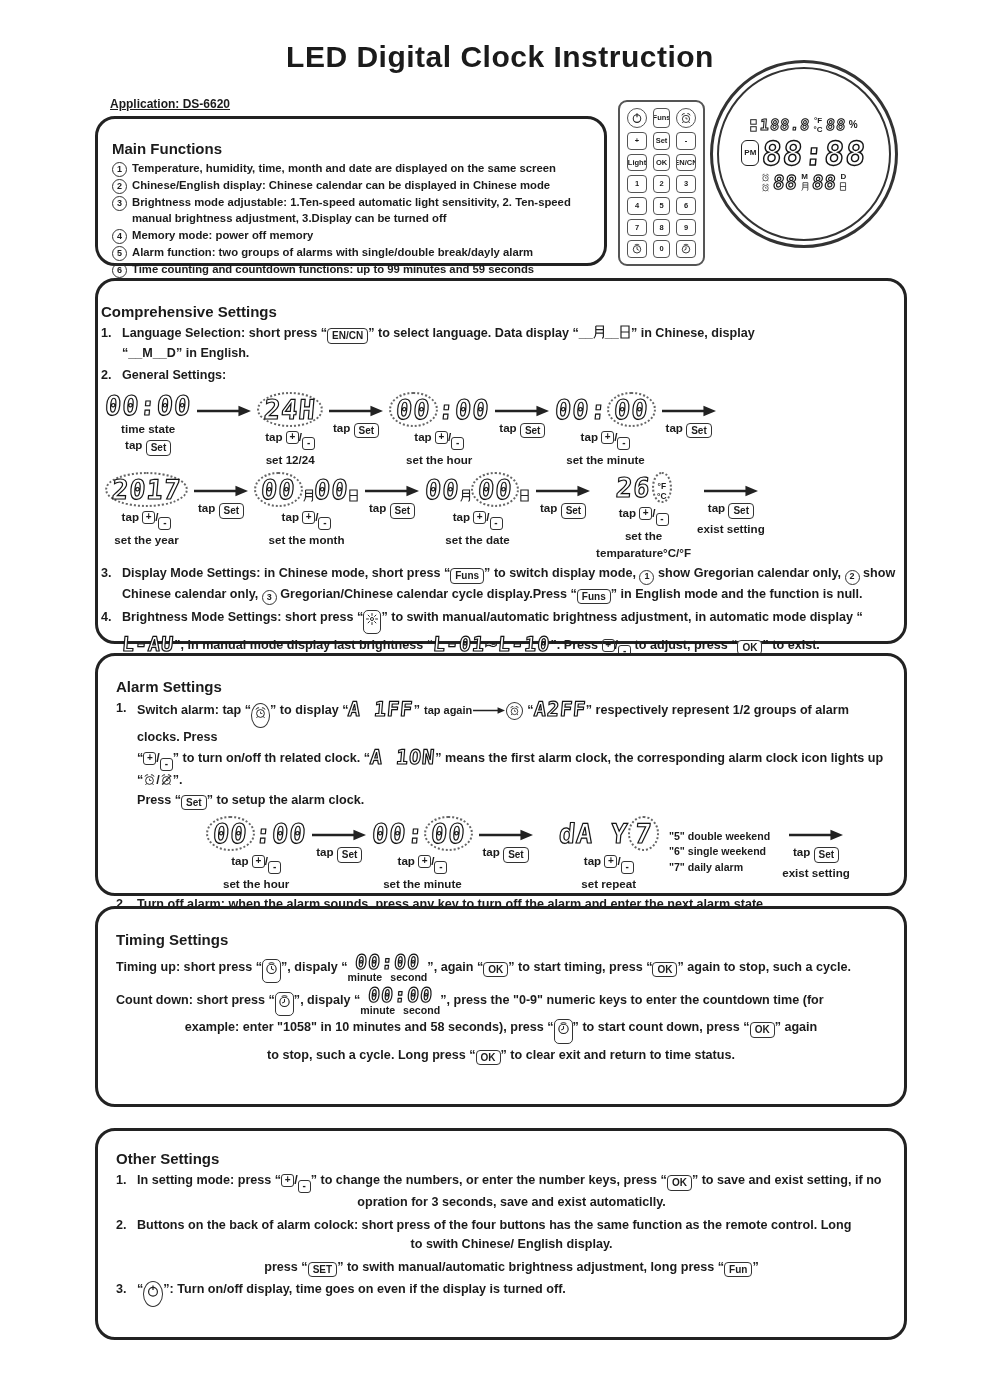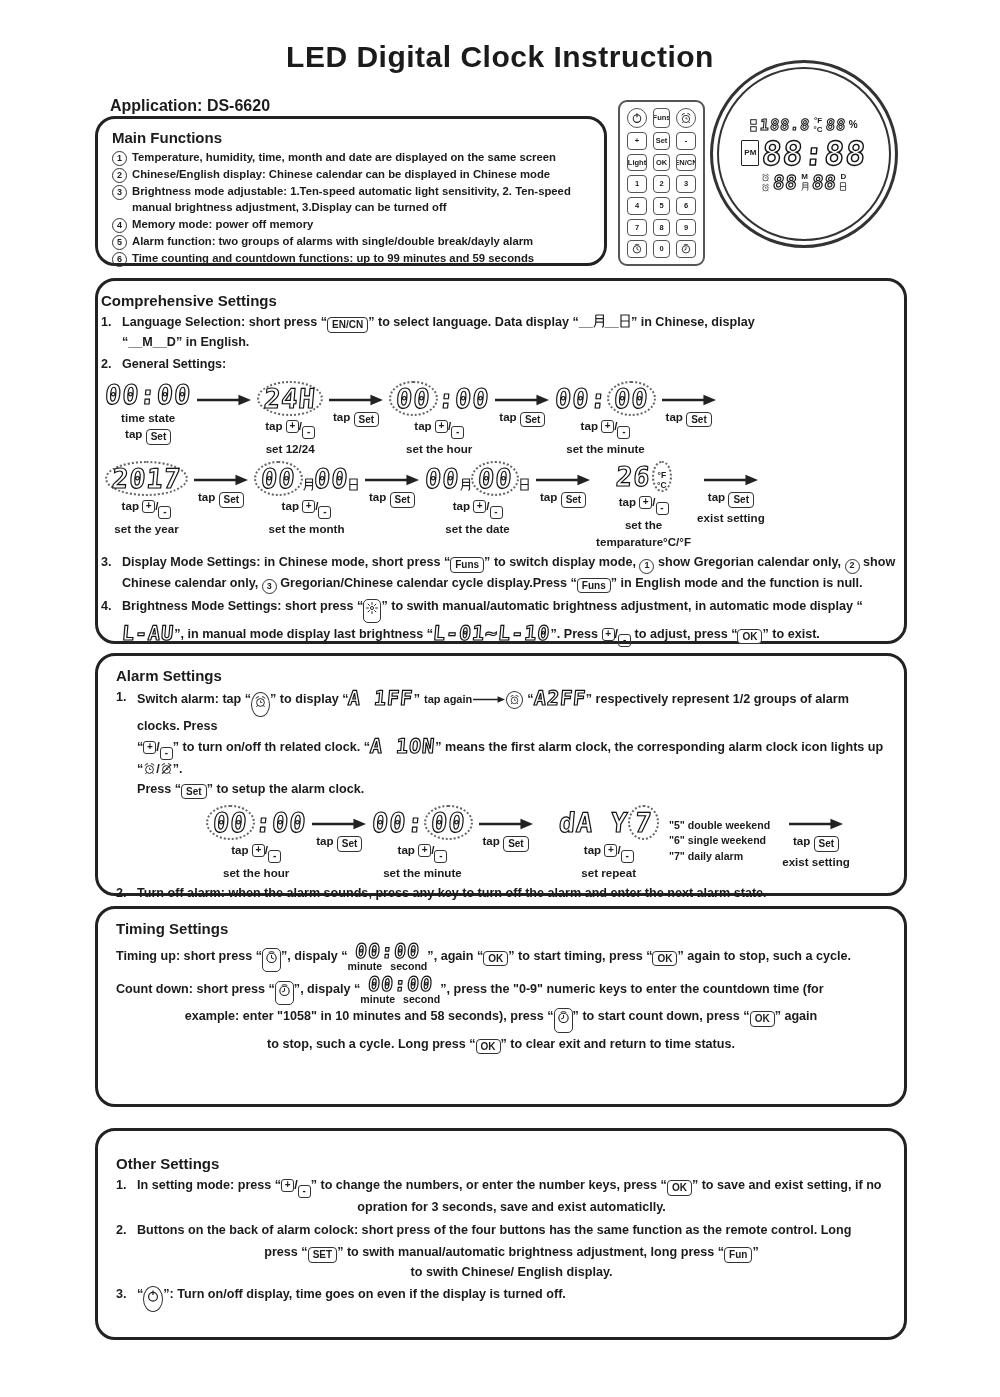--- a/index.html
+++ b/index.html
@@ -1,48 +1,48 @@
 <!DOCTYPE html>
 <html><head>
 <meta charset="utf-8">
 <style>
   html,body{margin:0;padding:0;background:#fff;}
   .page{position:relative;width:1000px;height:1397px;background:#fff;overflow:hidden;
         font-family:"Liberation Sans",sans-serif;color:#1b1b1b;font-weight:bold;}
   
   .h1{position:absolute;top:40px;left:0;right:0;text-align:center;font-size:30px;letter-spacing:.5px;}
-  .app{position:absolute;top:97px;left:110px;font-size:16px;}
+  .app{position:absolute;top:97px;left:110px;font-size:12px;text-decoration:underline;}
   
   .box{position:absolute;border:3px solid #222;border-radius:20px;box-sizing:border-box;background:#fff;}
-  .box h2{font-size:15px;margin:2px 0 4px 0;}
+  .box h2{font-size:15px;margin:13px 0 4px 0;}
   #mainfn{left:95px;top:116px;width:512px;height:150px;padding:8px 14px 6px;}
   #comp  {left:95px;top:278px;width:812px;height:366px;padding:9px 3px;}
   #alarmb{left:95px;top:653px;width:812px;height:243px;padding:9px 18px;}
   #timing{left:95px;top:906px;width:812px;height:201px;padding:9px 18px;}
-  #other {left:95px;top:1128px;width:812px;height:212px;padding:22px 18px;}
+  #other {left:95px;top:1128px;width:812px;height:212px;padding:6px 18px;}
   
   .mf-item{display:flex;gap:5px;font-size:11.3px;line-height:1.4;margin:1px 0;}
   .circ{display:inline-flex;width:13px;height:13px;min-width:13px;border:1.3px solid #333;border-radius:50%;
         align-items:center;justify-content:center;font-size:9px;margin-top:1px;}
   
   #remote{position:absolute;left:618px;top:100px;width:87px;height:166px;border:2px solid #555;border-radius:9px;
           box-sizing:border-box;padding:6px 7px;display:grid;grid-template-columns:repeat(3,1fr);
           grid-template-rows:repeat(7,1fr);gap:4px 6px;}
   .rkey{border:1.6px solid #555;border-radius:4px;display:flex;align-items:center;justify-content:center;
         font-size:7.5px;line-height:1;overflow:hidden;}
   .rkey.round{border-radius:50%;width:18px;height:18px;align-self:center;justify-self:center;}
   
   #clock{position:absolute;left:710px;top:60px;width:188px;height:188px;border:3px solid #333;border-radius:50%;
          box-sizing:border-box;display:flex;align-items:center;justify-content:center;}
   #clock .inner{width:170px;height:170px;border:2px solid #333;border-radius:50%;display:flex;flex-direction:column;
          align-items:center;justify-content:center;gap:3px;}
   .cfrow{display:flex;align-items:center;gap:3px;}
   .tiny{font-size:8px;line-height:1;}
   .stackv{display:inline-flex;flex-direction:column;align-items:center;gap:1px;}
-  .pmbox{border:1.5px solid #222;border-radius:1px;font-size:8px;padding:8px 2px;line-height:1;}
+  .pmbox{border:1.5px solid #222;border-radius:6px;font-size:8px;padding:8px 2px;line-height:1;}
   
   .seg{font-family:"DejaVu Sans Mono",monospace;font-weight:bold;display:inline-block;line-height:1;
        color:#fff;-webkit-text-stroke:1.15px #141414;text-shadow:0 0 1px #000;transform:skewX(-5deg);letter-spacing:1px;}
   .seg34{font-size:33px;-webkit-text-stroke:1.4px #141414;}
   .seg26{font-size:27px;}
   .seg20{font-size:19px;}
   .seg16{font-size:15px;-webkit-text-stroke:1px #141414;}
   .seginl{font-size:20px;vertical-align:-2px;}
   .dotc{border:2px dotted #666;border-radius:50%;padding:2px 5px;display:inline-block;}
   
@@ -521,24 +521,24 @@
       <div class="ptext">
         <span>In setting mode: press “</span><span class="pm">+</span><span>/</span><span class="pm pmlow">-</span><span>” to change the numbers, or enter the number keys, press “</span><span class="key">OK</span><span>” to save and exist setting, if no</span>
         <div style="text-align:center"><span>opration for 3 seconds, save and exist automaticlly.</span></div>
       </div>
     </div>
 
     <div class="p">
       <span class="num">2.</span>
       <div class="ptext">
         <span>Buttons on the back of alarm colock: short press of the four buttons has the same function as the remote control. Long</span>
+        <div style="text-align:center"><span>to swith Chinese/ English display.</span></div>
         <div style="text-align:center;margin-top:3px">
           <span>press “</span><span class="key">SET</span><span>” to swith manual/automatic brightness adjustment, long press “</span><span class="key">Fun</span><span>”</span>
         </div>
-        <div style="text-align:center"><span>to swith Chinese/ English display.</span></div>
       </div>
     </div>
 
     <div class="p">
       <span class="num">3.</span>
       <div class="ptext">
         <span>“</span><span class="ikey round"><svg width="14" height="14">
               <use href="#ic-power" xlink:href="#ic-power"></use>
             </svg></span><span>”: Turn on/off display, time goes on even if the display is turned off.</span>
       </div>

